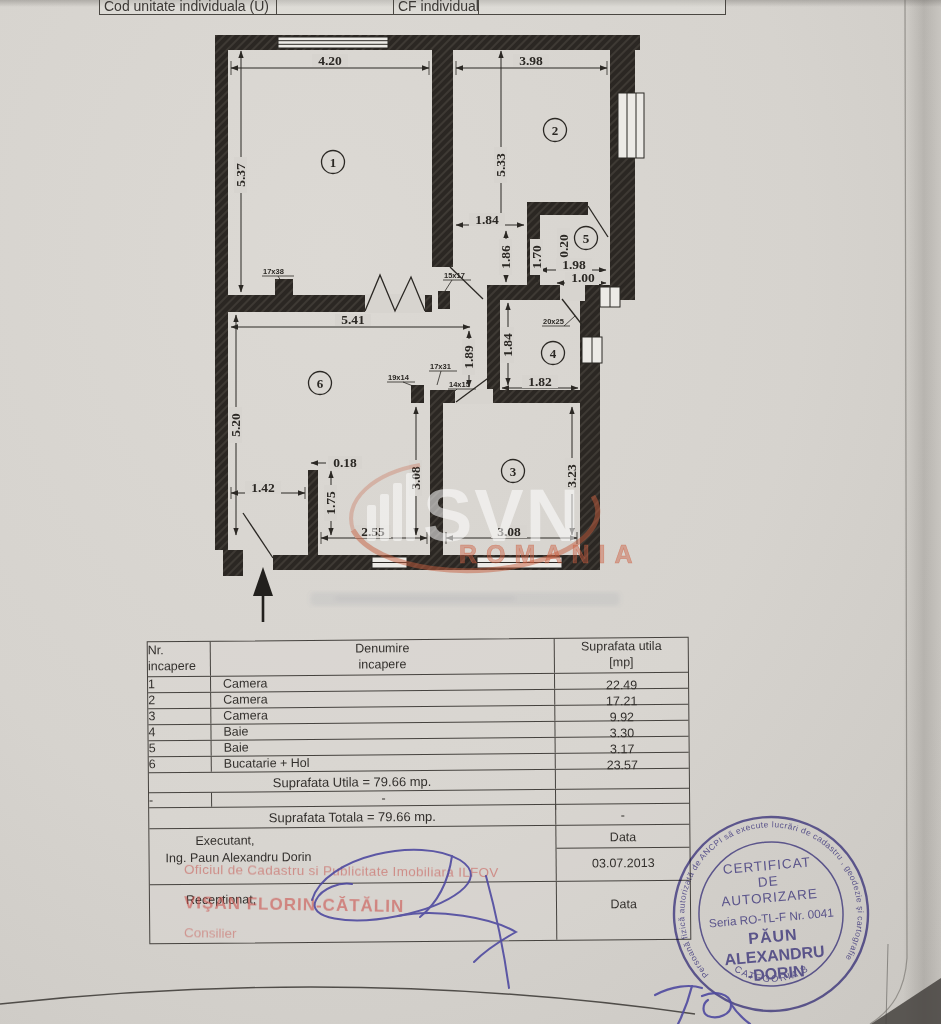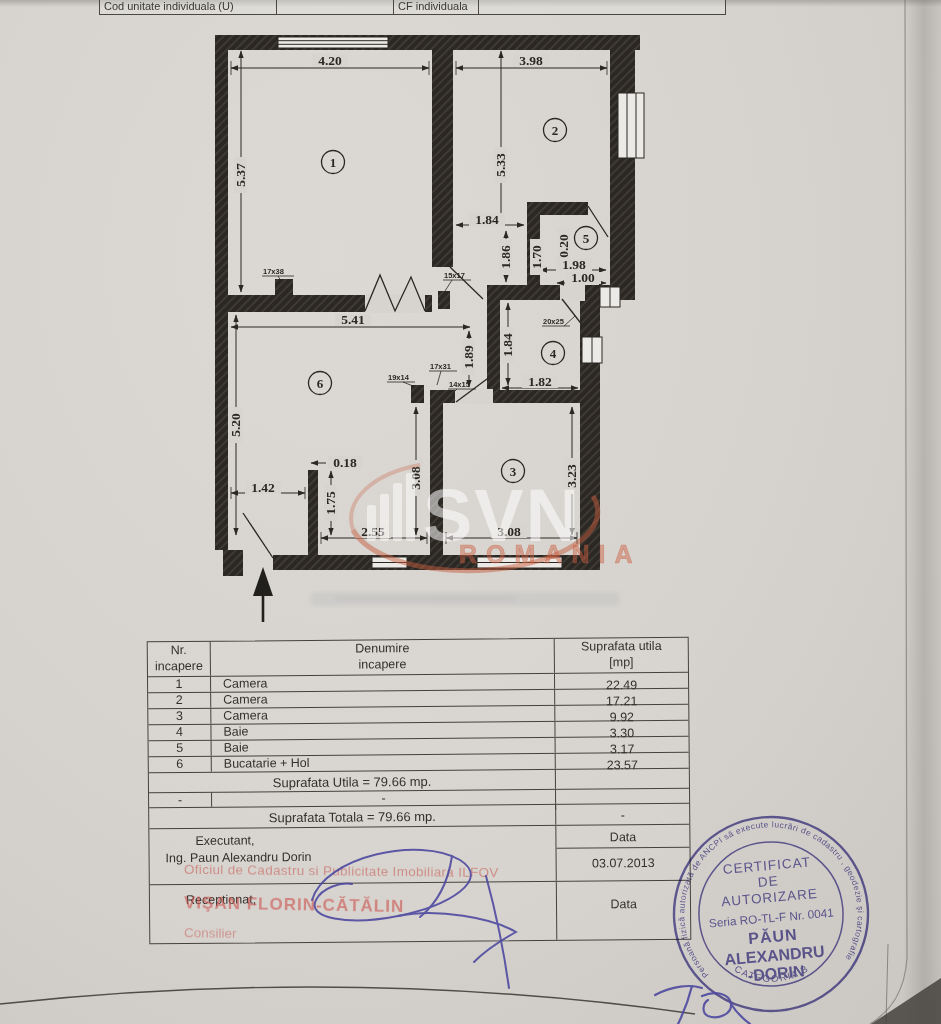--- a/index.html
+++ b/index.html
@@ -7,32 +7,32 @@
     background:radial-gradient(ellipse at 35% 25%, #dcd9d4 0%, #d6d3ce 55%, #cac7c2 100%);
     font-family:"Liberation Sans", sans-serif;}
   .top-shade{position:absolute;left:0;top:0;width:941px;height:7px;
     background:linear-gradient(to bottom, rgba(70,67,63,.28), rgba(70,67,63,0));}
   .right-edge{position:absolute;right:0;top:0;width:38px;height:1024px;
     background:linear-gradient(to right, rgba(0,0,0,0), rgba(90,87,82,.22) 55%, rgba(140,137,132,.12));}
   .corner-dark{position:absolute;right:0;bottom:0;width:70px;height:46px;
     background:#45423e;clip-path:polygon(100% 0, 100% 100%, 0 100%);opacity:.85;}
   
   .hdr{position:absolute;left:100px;top:0;display:flex;height:15px;
-    font-size:11px;color:#3b3835;}
+    font-size:14px;color:#3b3835;}
   .hdr .cell{border:1px solid #4a4742;border-top:none;margin-left:-1px;
     padding:0 4px;line-height:12px;white-space:nowrap;overflow:hidden;background:rgba(230,228,224,.35);}
   .c1{width:168px}.c2{width:108px}.c3{width:76px}.c4{width:238px}
   
   .tbl{position:absolute;left:148px;top:639px;width:540px;color:#33302d;
     border:1.2px solid #45423e;transform:rotate(-0.5deg);font-size:12.5px;background:rgba(222,219,214,.25);}
   .trow{display:flex;border-top:1px solid #45423e;}
   .trow:first-child{border-top:none;}
   .tc{border-left:1px solid #45423e;box-sizing:border-box;}
   .tc:first-child{border-left:none;}
-  .w1{width:62px;text-align:center;}
+  .w1{width:62px;text-align:left;}
   .w2{width:344px;padding-left:12px;}
   .w3{width:134px;text-align:center;}
   .hrow{height:34px;text-align:center;}
   .hrow .w2{padding-left:0;}
   .hl{line-height:16px;}
   .r15{height:15px;line-height:15px;}
   .val{padding-top:6px;line-height:13px;font-size:12.5px;}
   .merged{width:407px;text-align:center;border-left:none;}
   .u19{height:19px;line-height:22px;font-size:13px;}
   .d14{height:14px;line-height:14px;}

